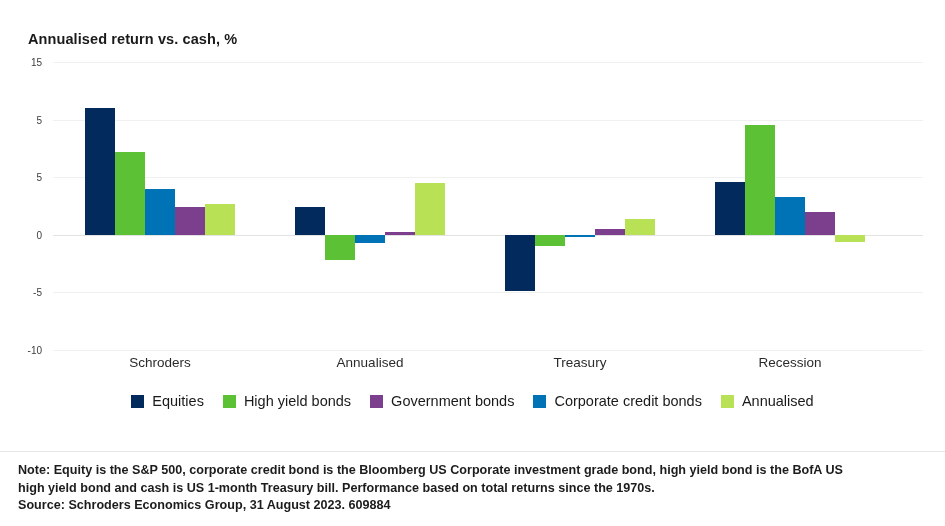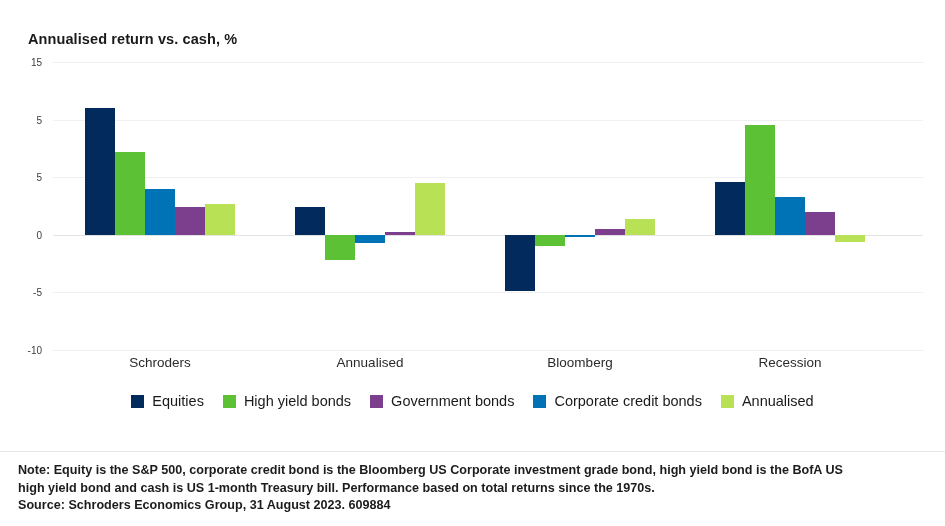--- a/index.html
+++ b/index.html
@@ -190,21 +190,21 @@
         <div class="bar" title="Recession — High yield bonds: 9.5%" style="left: 692px; top: 63.36px; width: 30px; height: 109.44px; background: rgb(92, 193, 52);"></div>
         <div class="bar" title="Recession — Corporate credit bonds: 3.3%" style="left: 722px; top: 134.784px; width: 30px; height: 38.016px; background: rgb(0, 115, 182);"></div>
         <div class="bar" title="Recession — Government bonds: 2%" style="left: 752px; top: 149.76px; width: 30px; height: 23.04px; background: rgb(123, 63, 142);"></div>
         <div class="bar" title="Recession — Commodities: -0.6%" style="left: 782px; top: 172.8px; width: 30px; height: 6.912px; background: rgb(185, 225, 85);"></div>
       </div>
   </div>
 
   <div class="xlabels">
       <span class="xlabel" style="left: 107px;">Schroders</span>
       <span class="xlabel" style="left: 317px;">Annualised</span>
-      <span class="xlabel" style="left: 527px;">Bloomberg</span>
+      <span class="xlabel" style="left: 527px;">Treasury</span>
       <span class="xlabel" style="left: 737px;">Recession</span>
     </div>
 
   <div class="legend">
       <div class="legend-item">
         <span class="legend-swatch" style="background: rgb(3, 42, 92);"></span>
         <span class="legend-label">Equities</span>
       </div>
       <div class="legend-item">
         <span class="legend-swatch" style="background: rgb(92, 193, 52);"></span>

